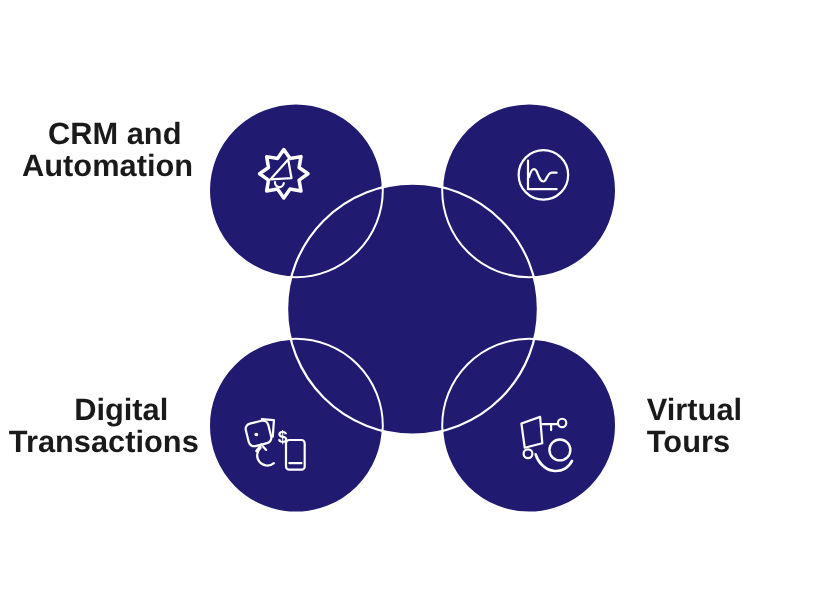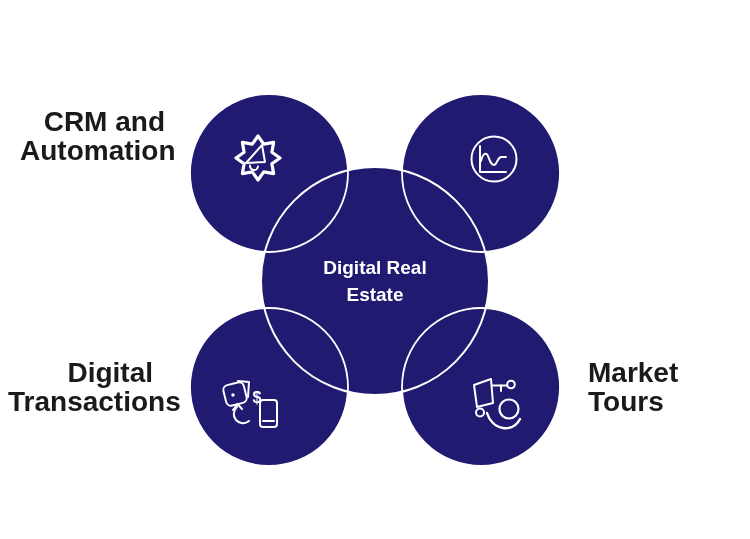--- a/index.html
+++ b/index.html
@@ -98,19 +98,17 @@
     </g>
   </svg>
 
   <div class="node-label right-align" style="left:20px; top:107px; width:145px;">CRM and
 Automation</div>
 
 
   <div class="node-label right-align" style="left:8px; top:358px; width:145px;">Digital
 Transactions</div>
 
-  <div class="node-label left-align" style="left:588px; top:358px; width:150px;">Market
+  <div class="node-label left-align" style="left:588px; top:358px; width:150px;">Virtual
 Tours</div>
 
-  <div class="center-label">Digital Real
-Estate</div>
 
 </div>
 
 </body></html>

